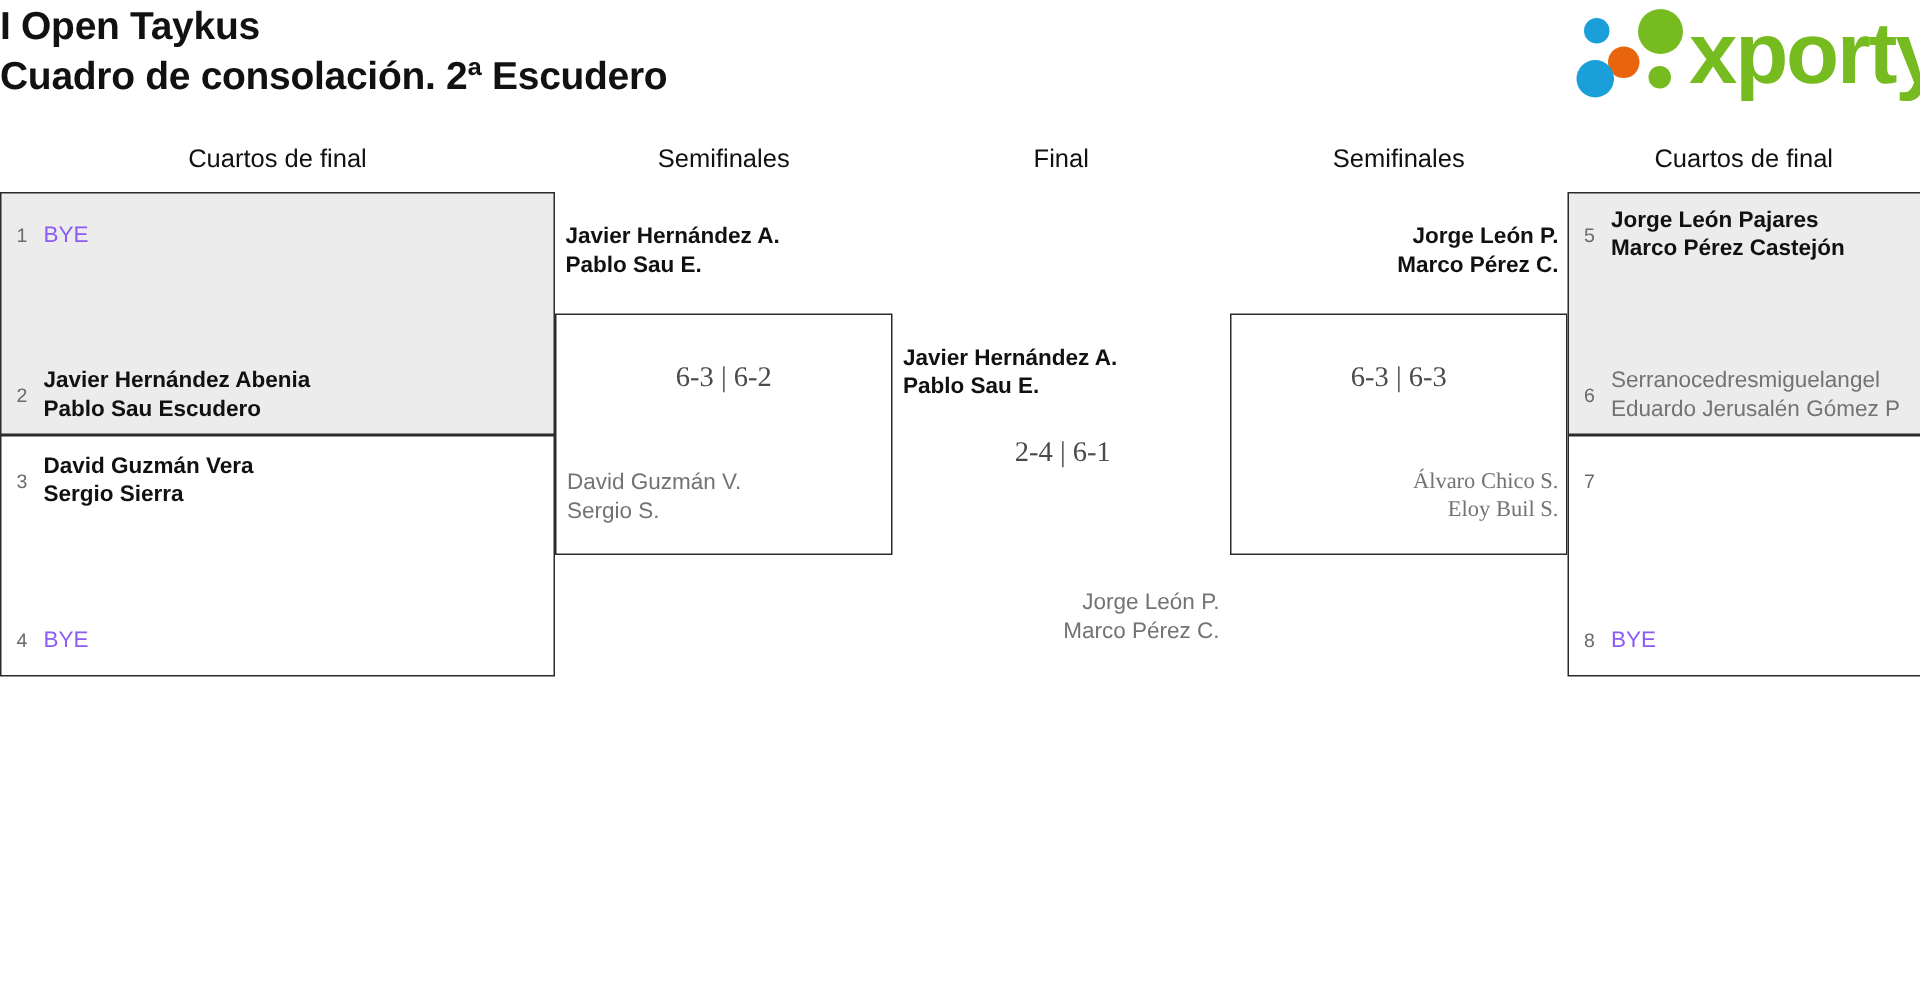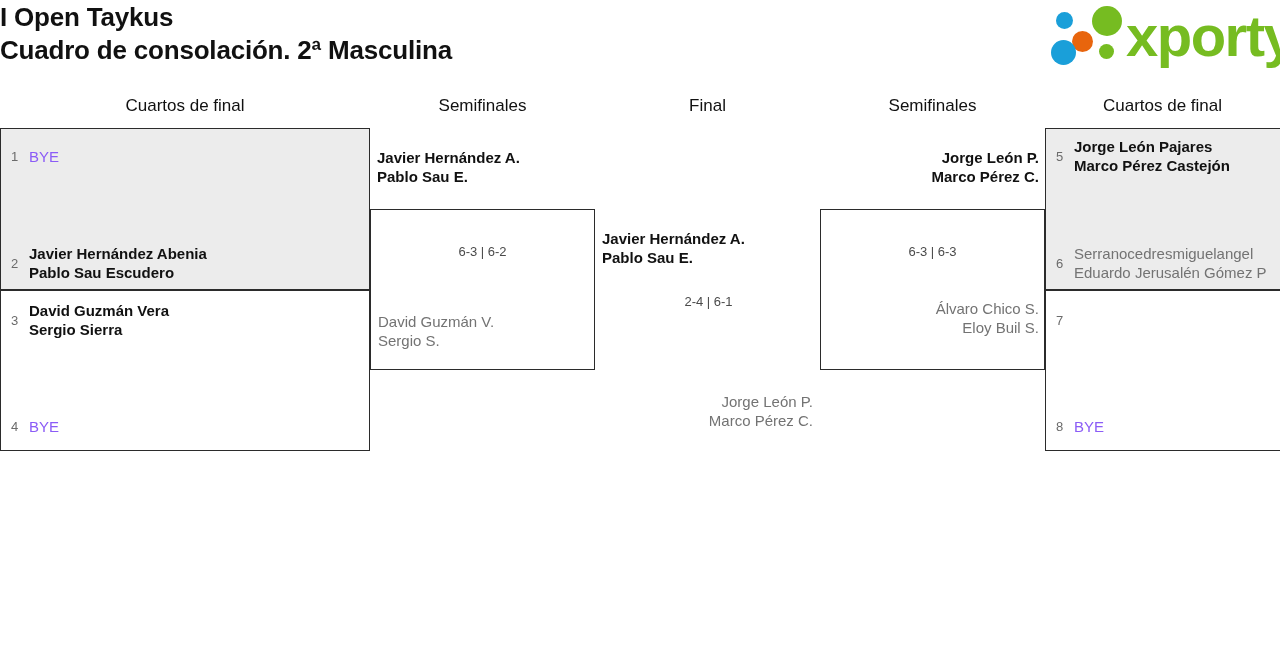--- a/index.html
+++ b/index.html
@@ -59,33 +59,33 @@
     position: absolute; font-size: 13px; color: #6b6b6b; line-height: 19px;
   }
   .slot .names { white-space: nowrap; }
   .slot .names .nm { display: block; }
   .slot.winner .names { font-weight: 700; color: #111111; }
   .slot.loser  .names { font-weight: 400; color: #737373; }
   .slot.bye    .names { font-weight: 400; color: #8b5cf6; }
   .slot.right  { text-align: right; }
 
   .score {
-    position: absolute; font-size: 13px; line-height: 19px;
-    color: #4a4a4a; white-space: nowrap;
+    position: absolute; font-size: 19px; line-height: 19px;
+    color: #4a4a4a; white-space: nowrap; font-family: Liberation Serif, serif;
   }
   .score.right { text-align: right; }
 </style>
 </head>
 <body>
 
 <div id="root">
 
   <div class="page-title">
     <div class="title-line1">I Open Taykus</div>
-    <div class="title-line2">Cuadro de consolación. 2ª Masculina</div>
+    <div class="title-line2">Cuadro de consolación. 2ª Escudero</div>
   </div>
 
   <div class="logo">
     <div class="logo-dots">
       <span class="dot dot-blue-sm"></span>
       <span class="dot dot-orange"></span>
       <span class="dot dot-blue-lg"></span>
       <span class="dot dot-green-lg"></span>
       <span class="dot dot-green-sm"></span>
     </div>
@@ -167,21 +167,21 @@
 
   <div class="slot winner right" style="left:823px; top:148px; width:216px;">
     <span class="names">
       <span class="nm">Jorge León P.</span>
       <span class="nm">Marco Pérez C.</span>
     </span>
   </div>
 
   <div class="box" style="left:820px; top:209px; width:225px; height:161px;">
     <div class="score" style="left:0px; top:32px; width:223px; text-align:center;">6-3 | 6-3</div>
-    <div class="slot loser right" style="left:5px; top:89px; width:213px;">
+    <div class="slot loser right" style="left:5px; top:102px; width:213px;font-family:Liberation Serif, serif;">
       <span class="names">
         <span class="nm">Álvaro Chico S.</span>
         <span class="nm">Eloy Buil S.</span>
       </span>
     </div>
   </div>
 
   <div class="box shaded" style="left:1045px; top:128px; width:370px; height:162px;">
     <div class="slot winner" style="left:10px; top:8px; width:350px;">
       <span class="seed" style="left:0px; top:10px;">5</span>

